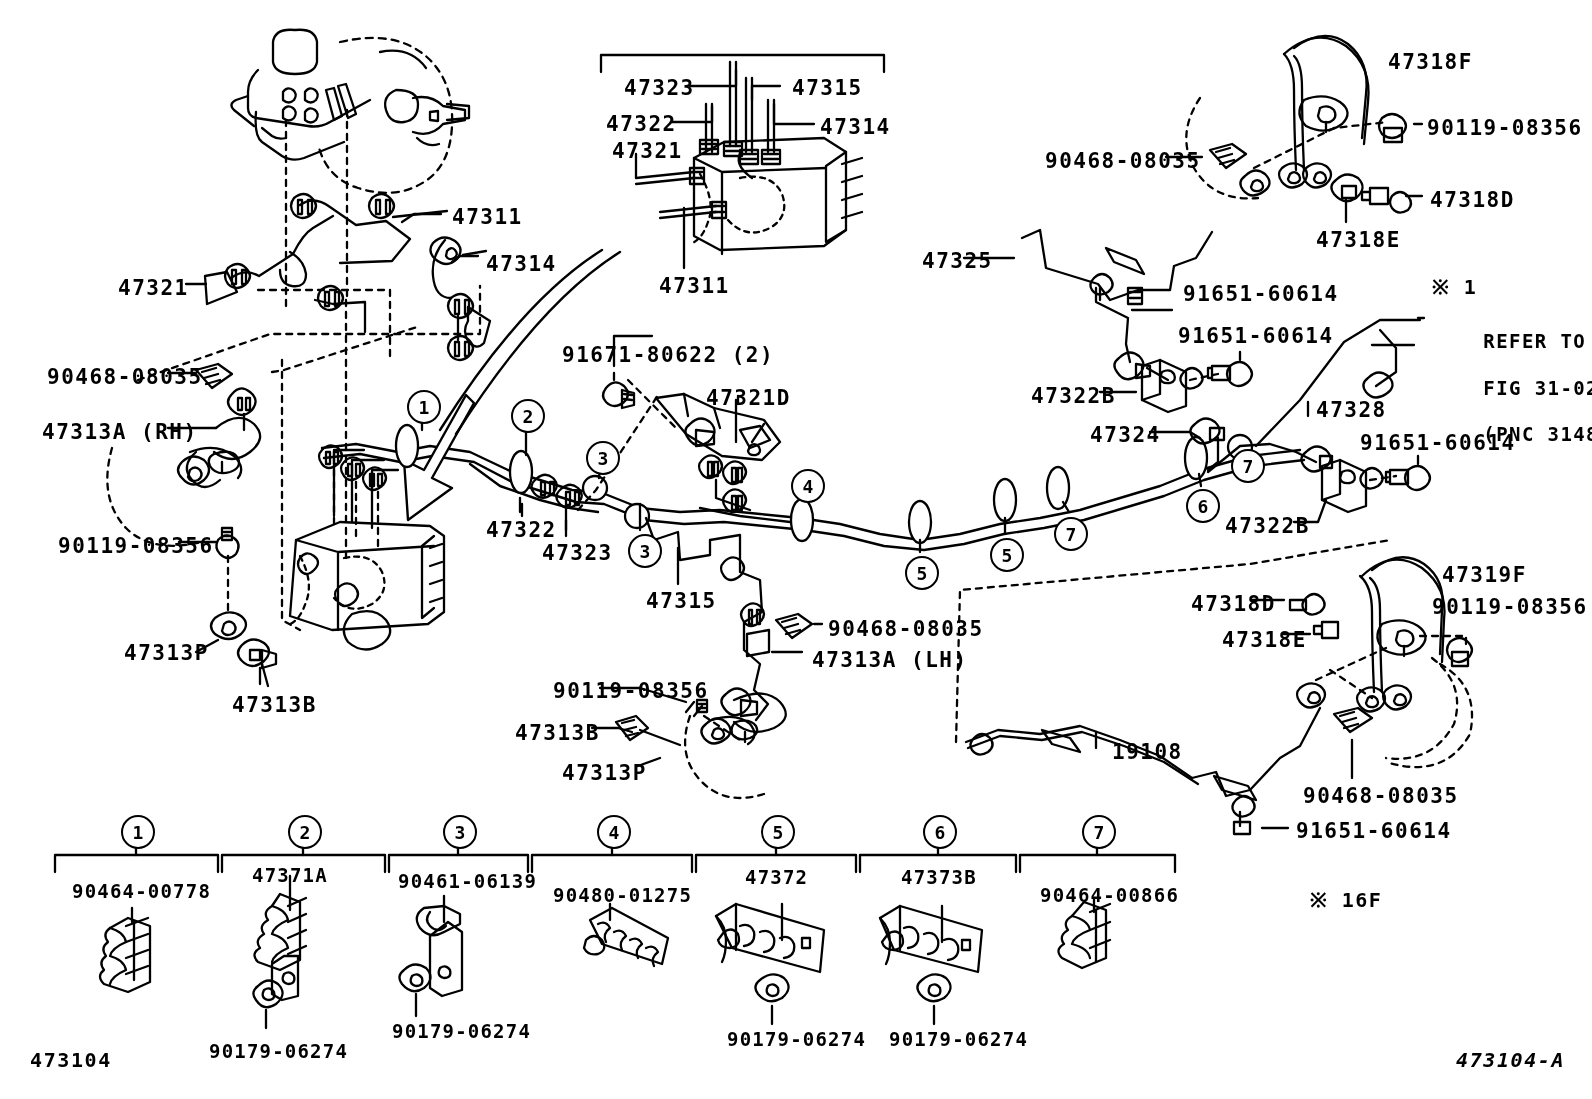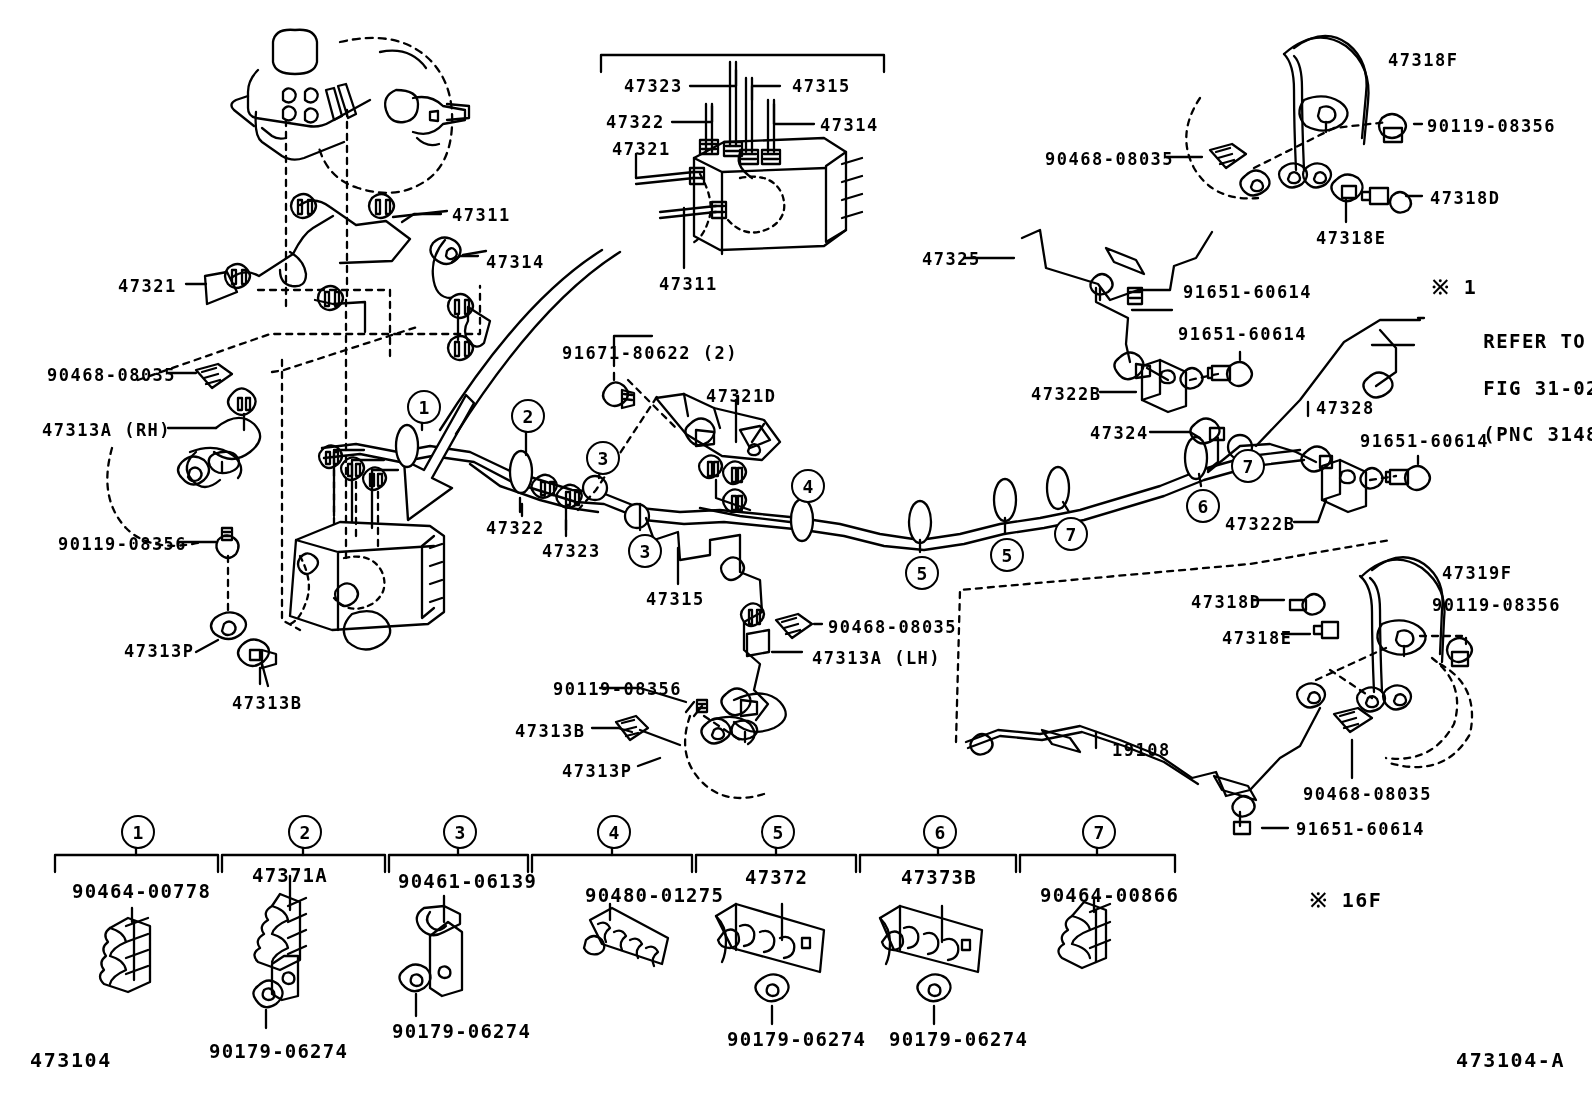--- a/index.html
+++ b/index.html
@@ -1,20 +1,20 @@
 <!DOCTYPE html>
 <html><head>
 <meta charset="utf-8">
 <style>
   html,body{margin:0;padding:0;background:#ffffff;}
   body{width:1592px;height:1099px;position:relative;overflow:hidden;
        font-family:"DejaVu Sans Mono","Liberation Mono",monospace;color:#000;}
   #stage{position:absolute;left:0;top:0;width:1592px;height:1099px;}
   svg.art{position:absolute;left:0;top:0;width:1592px;height:1099px;overflow:visible;}
-  .lbl{position:absolute;white-space:pre;font-size:17px;letter-spacing:1.5px;
+  .lbl{position:absolute;white-space:pre;font-size:21px;letter-spacing:1.5px;
        font-family:"DejaVu Sans Mono","Liberation Mono",monospace;font-weight:700;color:#000;line-height:1;}
   .lbl.sm{font-size:19px;letter-spacing:1.2px;}
   .lbl.fig{font-size:20px;letter-spacing:1.6px;}
   .lbl.ref{font-size:19px;letter-spacing:1.4px;line-height:1.22;}
   .circnum{position:absolute;width:30px;height:30px;border:2.2px solid #000;border-radius:50%;
            display:flex;align-items:center;justify-content:center;font-size:18px;font-weight:700;
            background:#fff;font-family:"DejaVu Sans Mono","Liberation Mono",monospace;}
   .star{font-size:20px;}
 </style>
 </head>
@@ -566,23 +566,23 @@
   <div class="circnum" style="left:597px;top:815px;">4</div>
   <div class="circnum" style="left:761px;top:815px;">5</div>
   <div class="circnum" style="left:923px;top:815px;">6</div>
   <div class="circnum" style="left:1082px;top:815px;">7</div>
 
   <div class="lbl sm" style="left:72px;top:882px;">90464-00778</div>
   <div class="lbl sm" style="left:252px;top:866px;text-align:right;">47371A</div>
   <div class="lbl sm" style="left:209px;top:1042px;">90179-06274</div>
   <div class="lbl sm" style="left:398px;top:872px;">90461-06139</div>
   <div class="lbl sm" style="left:392px;top:1022px;">90179-06274</div>
-  <div class="lbl sm" style="left:553px;top:886px;margin-left:32px;">90480-01275</div>
+  <div class="lbl sm" style="left:553px;top:886px;">90480-01275</div>
   <div class="lbl sm" style="left:745px;top:868px;">47372</div>
   <div class="lbl sm" style="left:727px;top:1030px;">90179-06274</div>
   <div class="lbl sm" style="left:901px;top:868px;">47373B</div>
   <div class="lbl sm" style="left:889px;top:1030px;">90179-06274</div>
   <div class="lbl sm" style="left:1040px;top:886px;">90464-00866</div>
 
   <div class="lbl fig" style="left:30px;top:1050px;">473104</div>
-  <div class="lbl fig" style="left:1456px;top:1050px;">473104-A</div>
+  <div class="lbl fig" style="left:1456px;top:1050px;font-style:italic;">473104-A</div>
 
 </div>
 
 </body></html>

